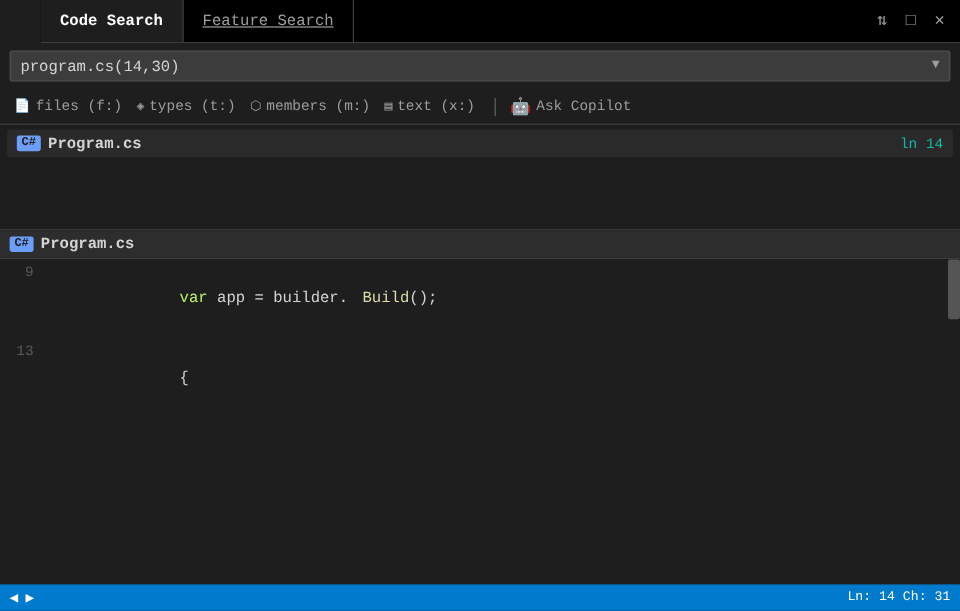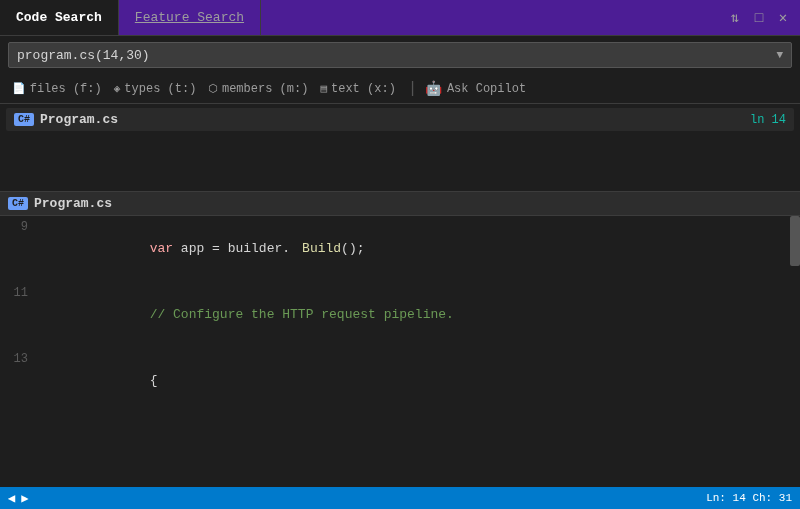--- a/index.html
+++ b/index.html
@@ -9,23 +9,24 @@
       background: #1e1e1e;
       font-family: 'Consolas', 'Courier New', monospace;
       overflow: hidden;
       color: #d4d4d4;
     }
 
     
     .title-bar {
       display: flex;
       align-items: center;
-      background: #4c1d95;
+      background: #000000;
       height: 36px;
       border-bottom: 1px solid #3c3c3c;
+      margin-left: 34px;
     }
     .title-tab {
       display: flex;
       align-items: center;
       height: 100%;
       padding: 0 16px;
       font-size: 13px;
       color: #cccccc;
       cursor: pointer;
       border-right: 1px solid #3c3c3c;
@@ -200,21 +201,21 @@
     }
     .code-content {
       flex: 1;
       white-space: pre;
       overflow: hidden;
       text-overflow: ellipsis;
     }
 
     
     .kw { color: #569cd6; }
-    .var-kw { color: #fca5a5; }
+    .var-kw { color: #bef264; }
     .comment { color: #6a9955; }
     .method { color: #dcdcaa; margin-left: 12px; }
     .param { color: #9cdcfe; }
     .punc { color: #d4d4d4; }
 
     .scrollbar-v {
       position: absolute;
       right: 0;
       top: 0;
       width: 10px;
@@ -318,27 +319,20 @@
 
     <div class="code-line">
       <span class="line-num">9</span>
       <span class="gutter-icon"></span>
       <span class="code-content">
         <span class="punc">    </span><span class="var-kw">var</span><span class="punc"> app = builder.</span><span class="method">Build</span><span class="punc">();</span>
       </span>
     </div>
 
 
-    <div class="code-line">
-      <span class="line-num">11</span>
-      <span class="gutter-icon"></span>
-      <span class="code-content">
-        <span class="comment">    // Configure the HTTP request pipeline.</span>
-      </span>
-    </div>
 
 
     <div class="code-line">
       <span class="line-num">13</span>
       <span class="gutter-icon"></span>
       <span class="code-content">
         <span class="punc">    {</span>
       </span>
     </div>
 

